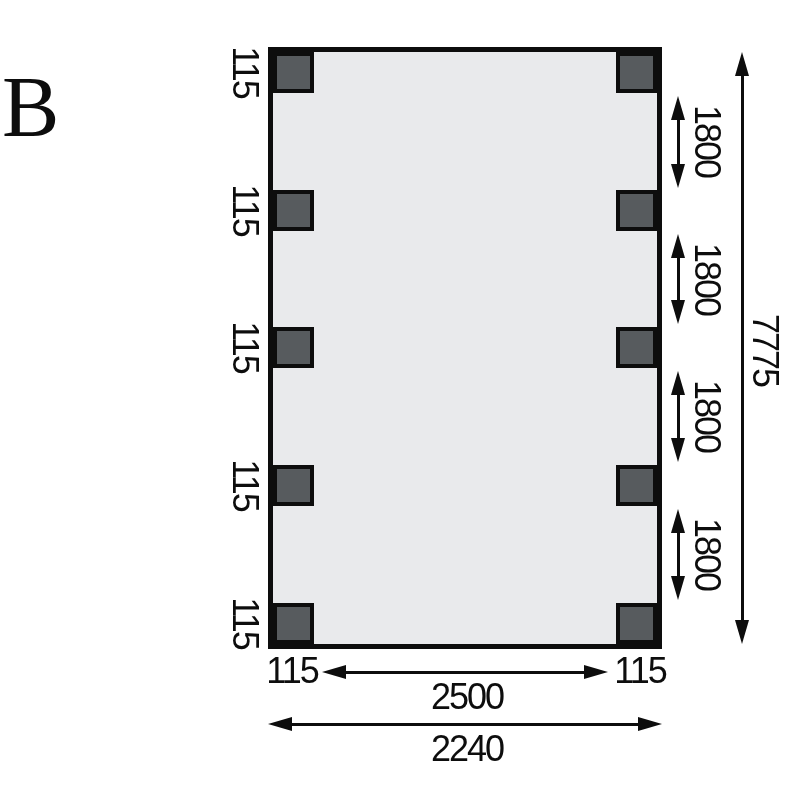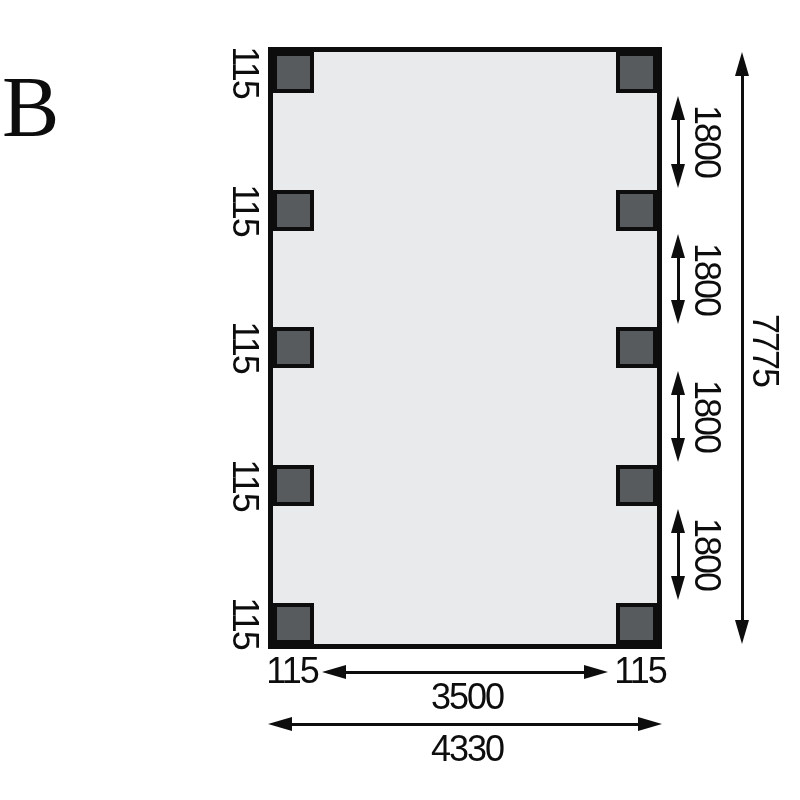--- a/index.html
+++ b/index.html
@@ -108,22 +108,22 @@
   </div>
   <div class="dim vert" style="left:765px;top:350px">7775</div>
 
   <div class="dim" style="left:292px;top:671px">115</div>
   <div class="harrow" style="left:322px;top:665px;width:286px">
     <div class="aline"></div>
     <div class="hlf"></div>
     <div class="hrt"></div>
   </div>
   <div class="dim" style="left:640px;top:671px">115</div>
-  <div class="dim" style="left:467px;top:697px">3500</div>
+  <div class="dim" style="left:467px;top:697px">2500</div>
 
   <div class="harrow" style="left:268px;top:717px;width:394px">
     <div class="aline"></div>
     <div class="hlf"></div>
     <div class="hrt"></div>
   </div>
-  <div class="dim" style="left:467px;top:749px">4330</div>
+  <div class="dim" style="left:467px;top:749px">2240</div>
 
 </div>
 
 </body></html>

